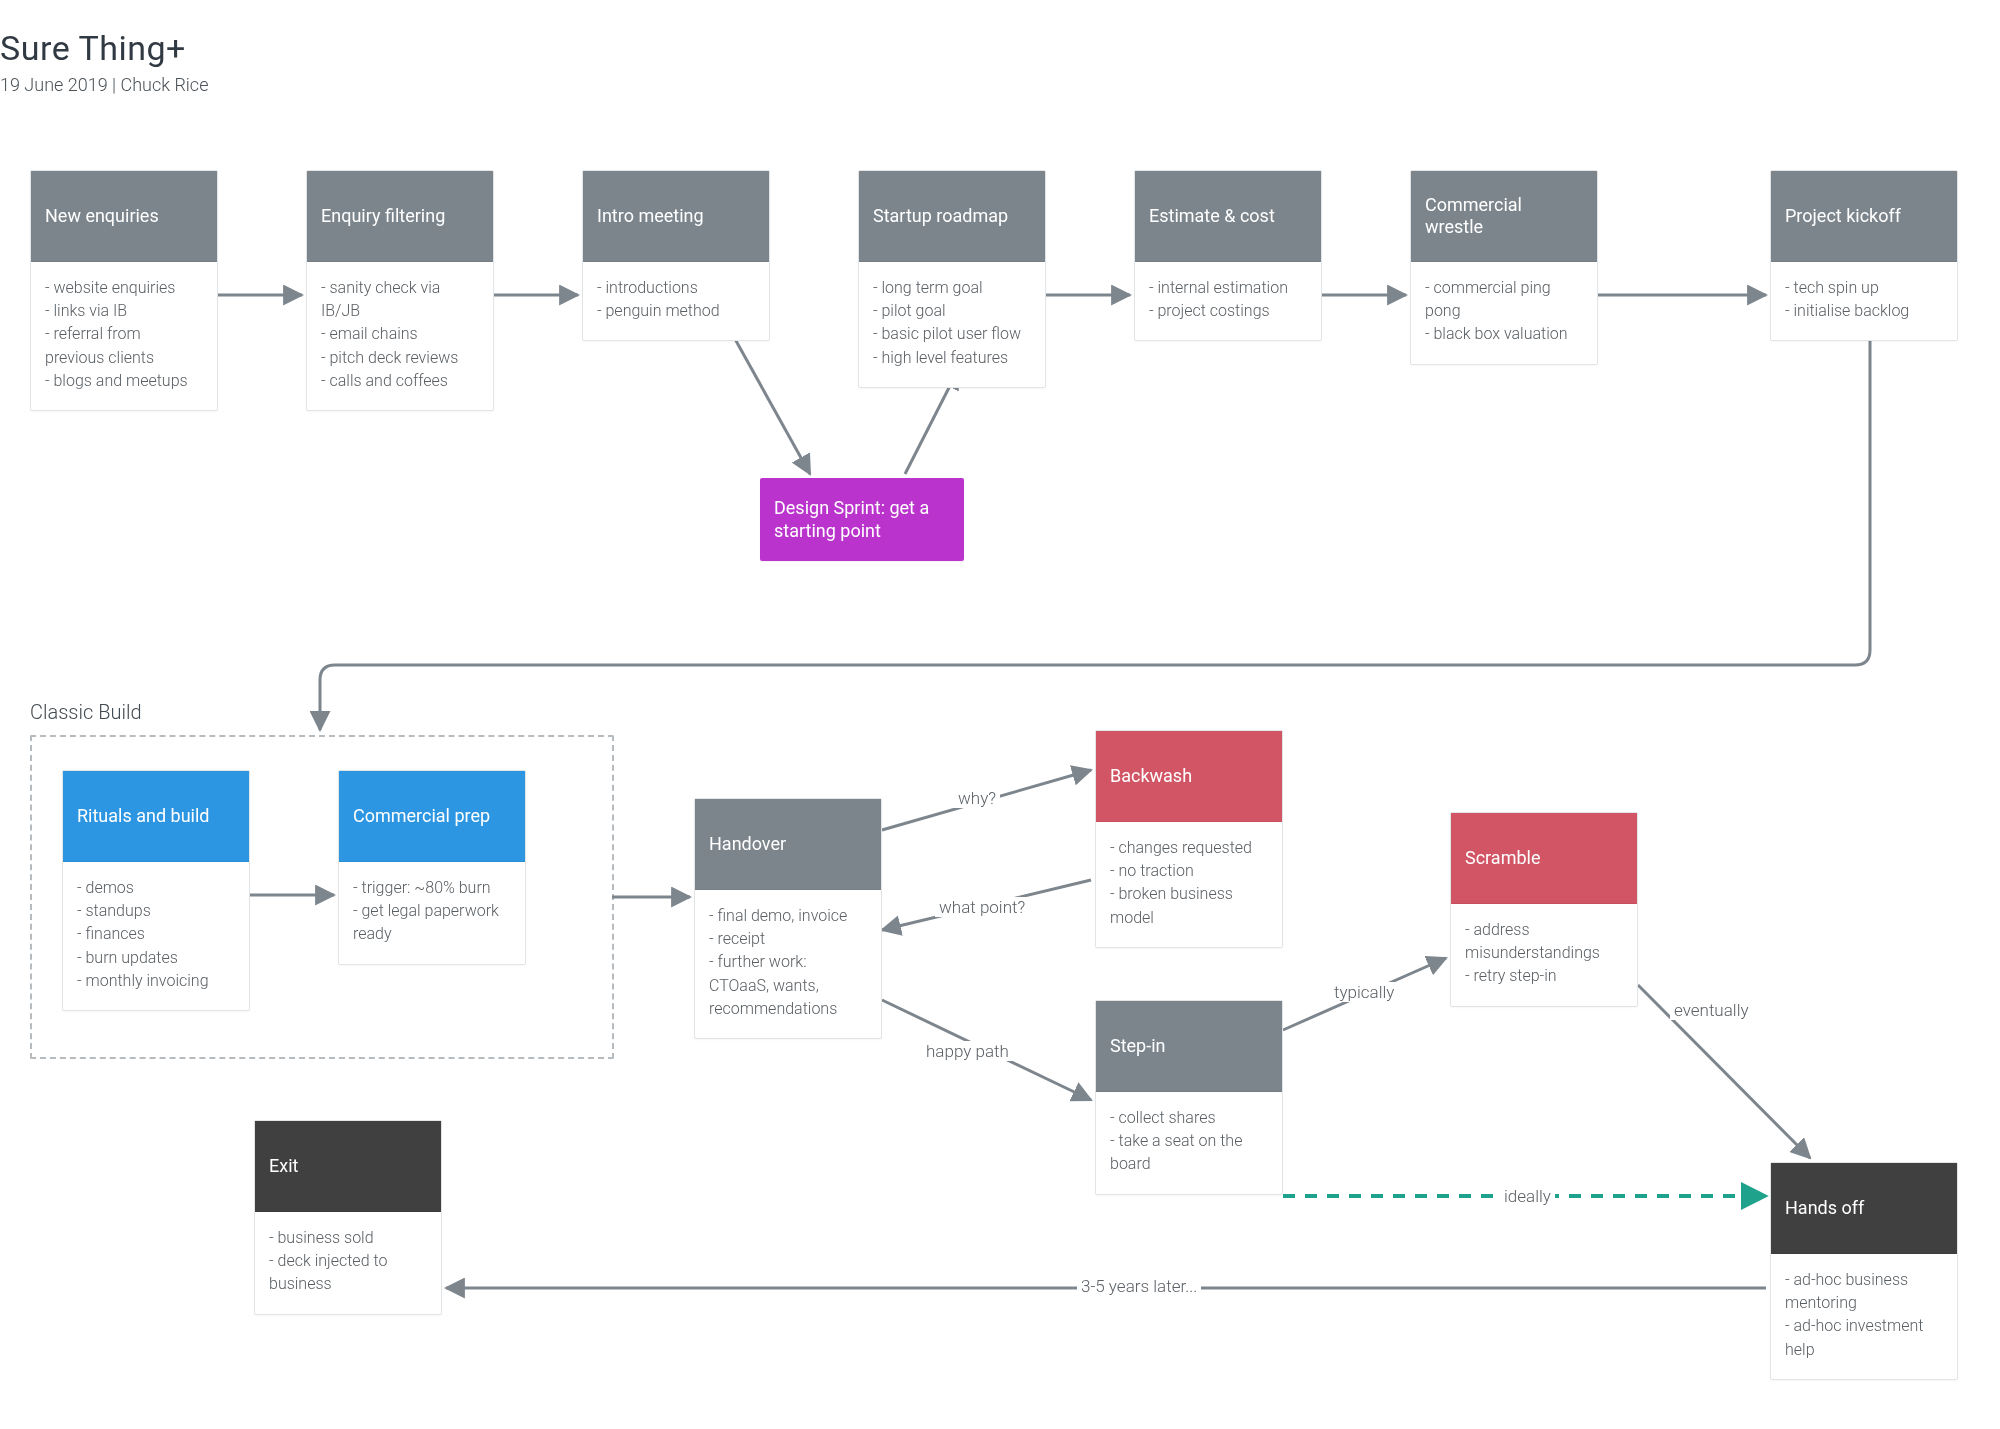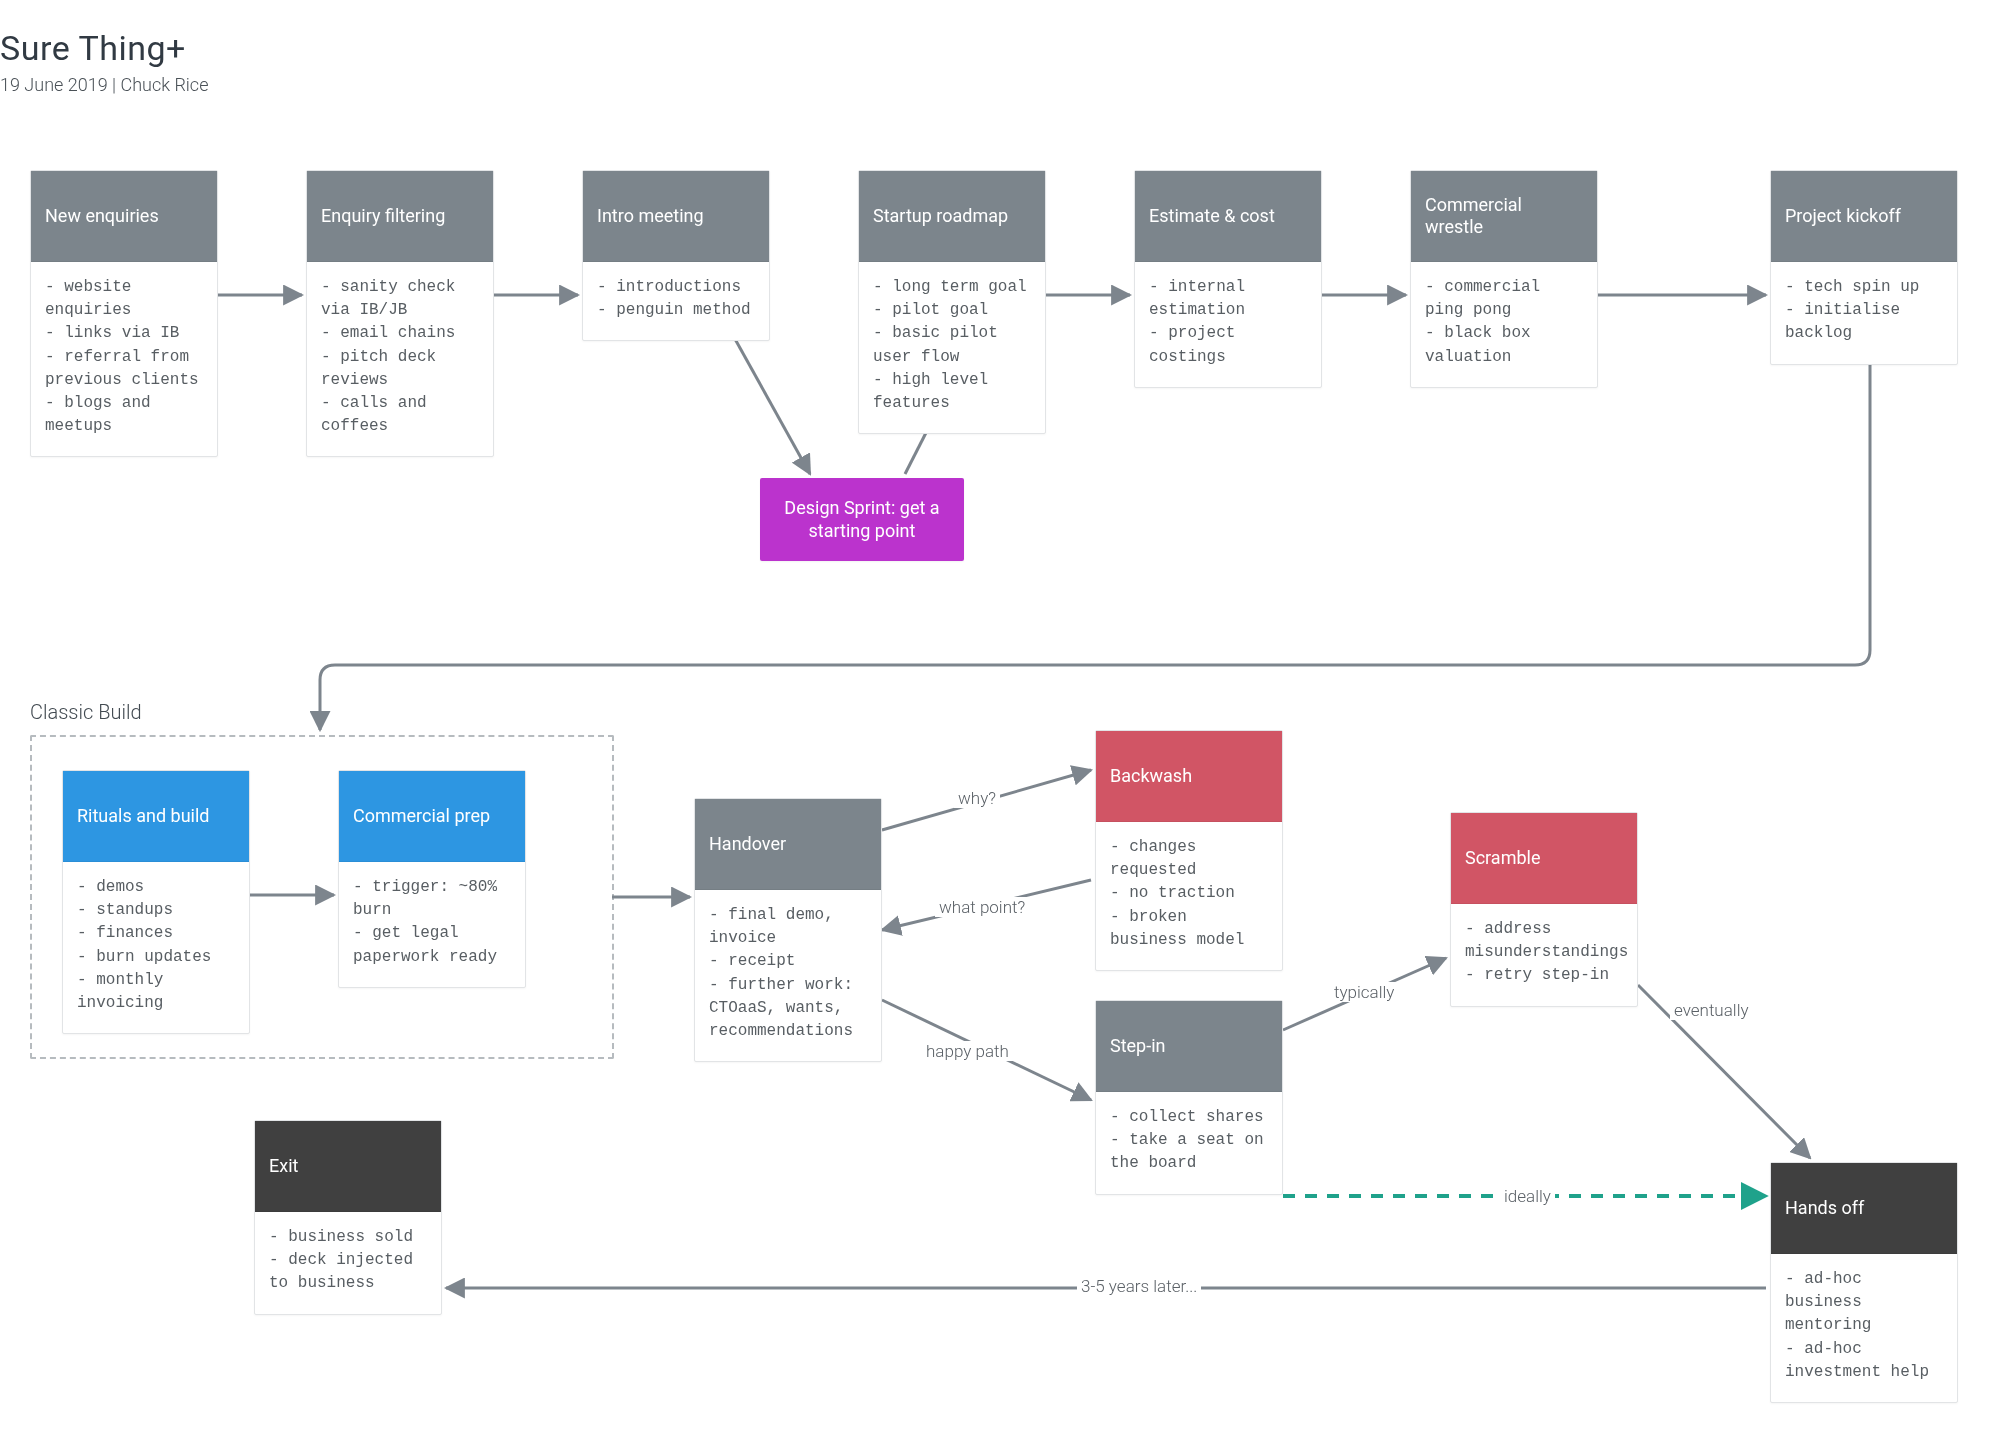--- a/index.html
+++ b/index.html
@@ -62,21 +62,20 @@
   display: flex;
   align-items: center;
   border-bottom: 1px solid rgba(0,0,0,0.05);
 }
 .node .body {
   padding: 14px 14px 18px 14px;
   font-size: 16px;
   line-height: 1.45;
   color: #585e63;
   font-weight: 300;
-  font-family: Liberation Mono, monospace;
 }
 .node .body .item::before {
   content: "- ";
 }
 .head.gray   { background: #7c858c; }
 .head.blue   { background: #2d96e2; }
 .head.red    { background: #d15565; }
 .head.teal   { background: #404040; }
 
 .simple-node {
@@ -175,21 +174,21 @@
       </div>
   </div>
   <div class="node" style="left:1770px; top:170px;">
     <div class="head gray">Project kickoff</div>
     <div class="body">
         <div class="item">tech spin up</div>
         <div class="item">initialise backlog</div>
       </div>
   </div>
 
-  <div class="simple-node purple" style="left:760px; top:478px; width:176px;text-align:center;">
+  <div class="simple-node purple" style="left:760px; top:478px; width:176px;">
     <span>Design Sprint: get a starting point</span>
   </div>
 
   <div class="group-label" style="left:30px; top:700px;">Classic Build</div>
   <div class="group-box" style="left:30px; top:735px; width:580px; height:320px;"></div>
 
   <div class="node" style="left:62px; top:770px;">
     <div class="head blue">Rituals and build</div>
     <div class="body">
         <div class="item">demos</div>

